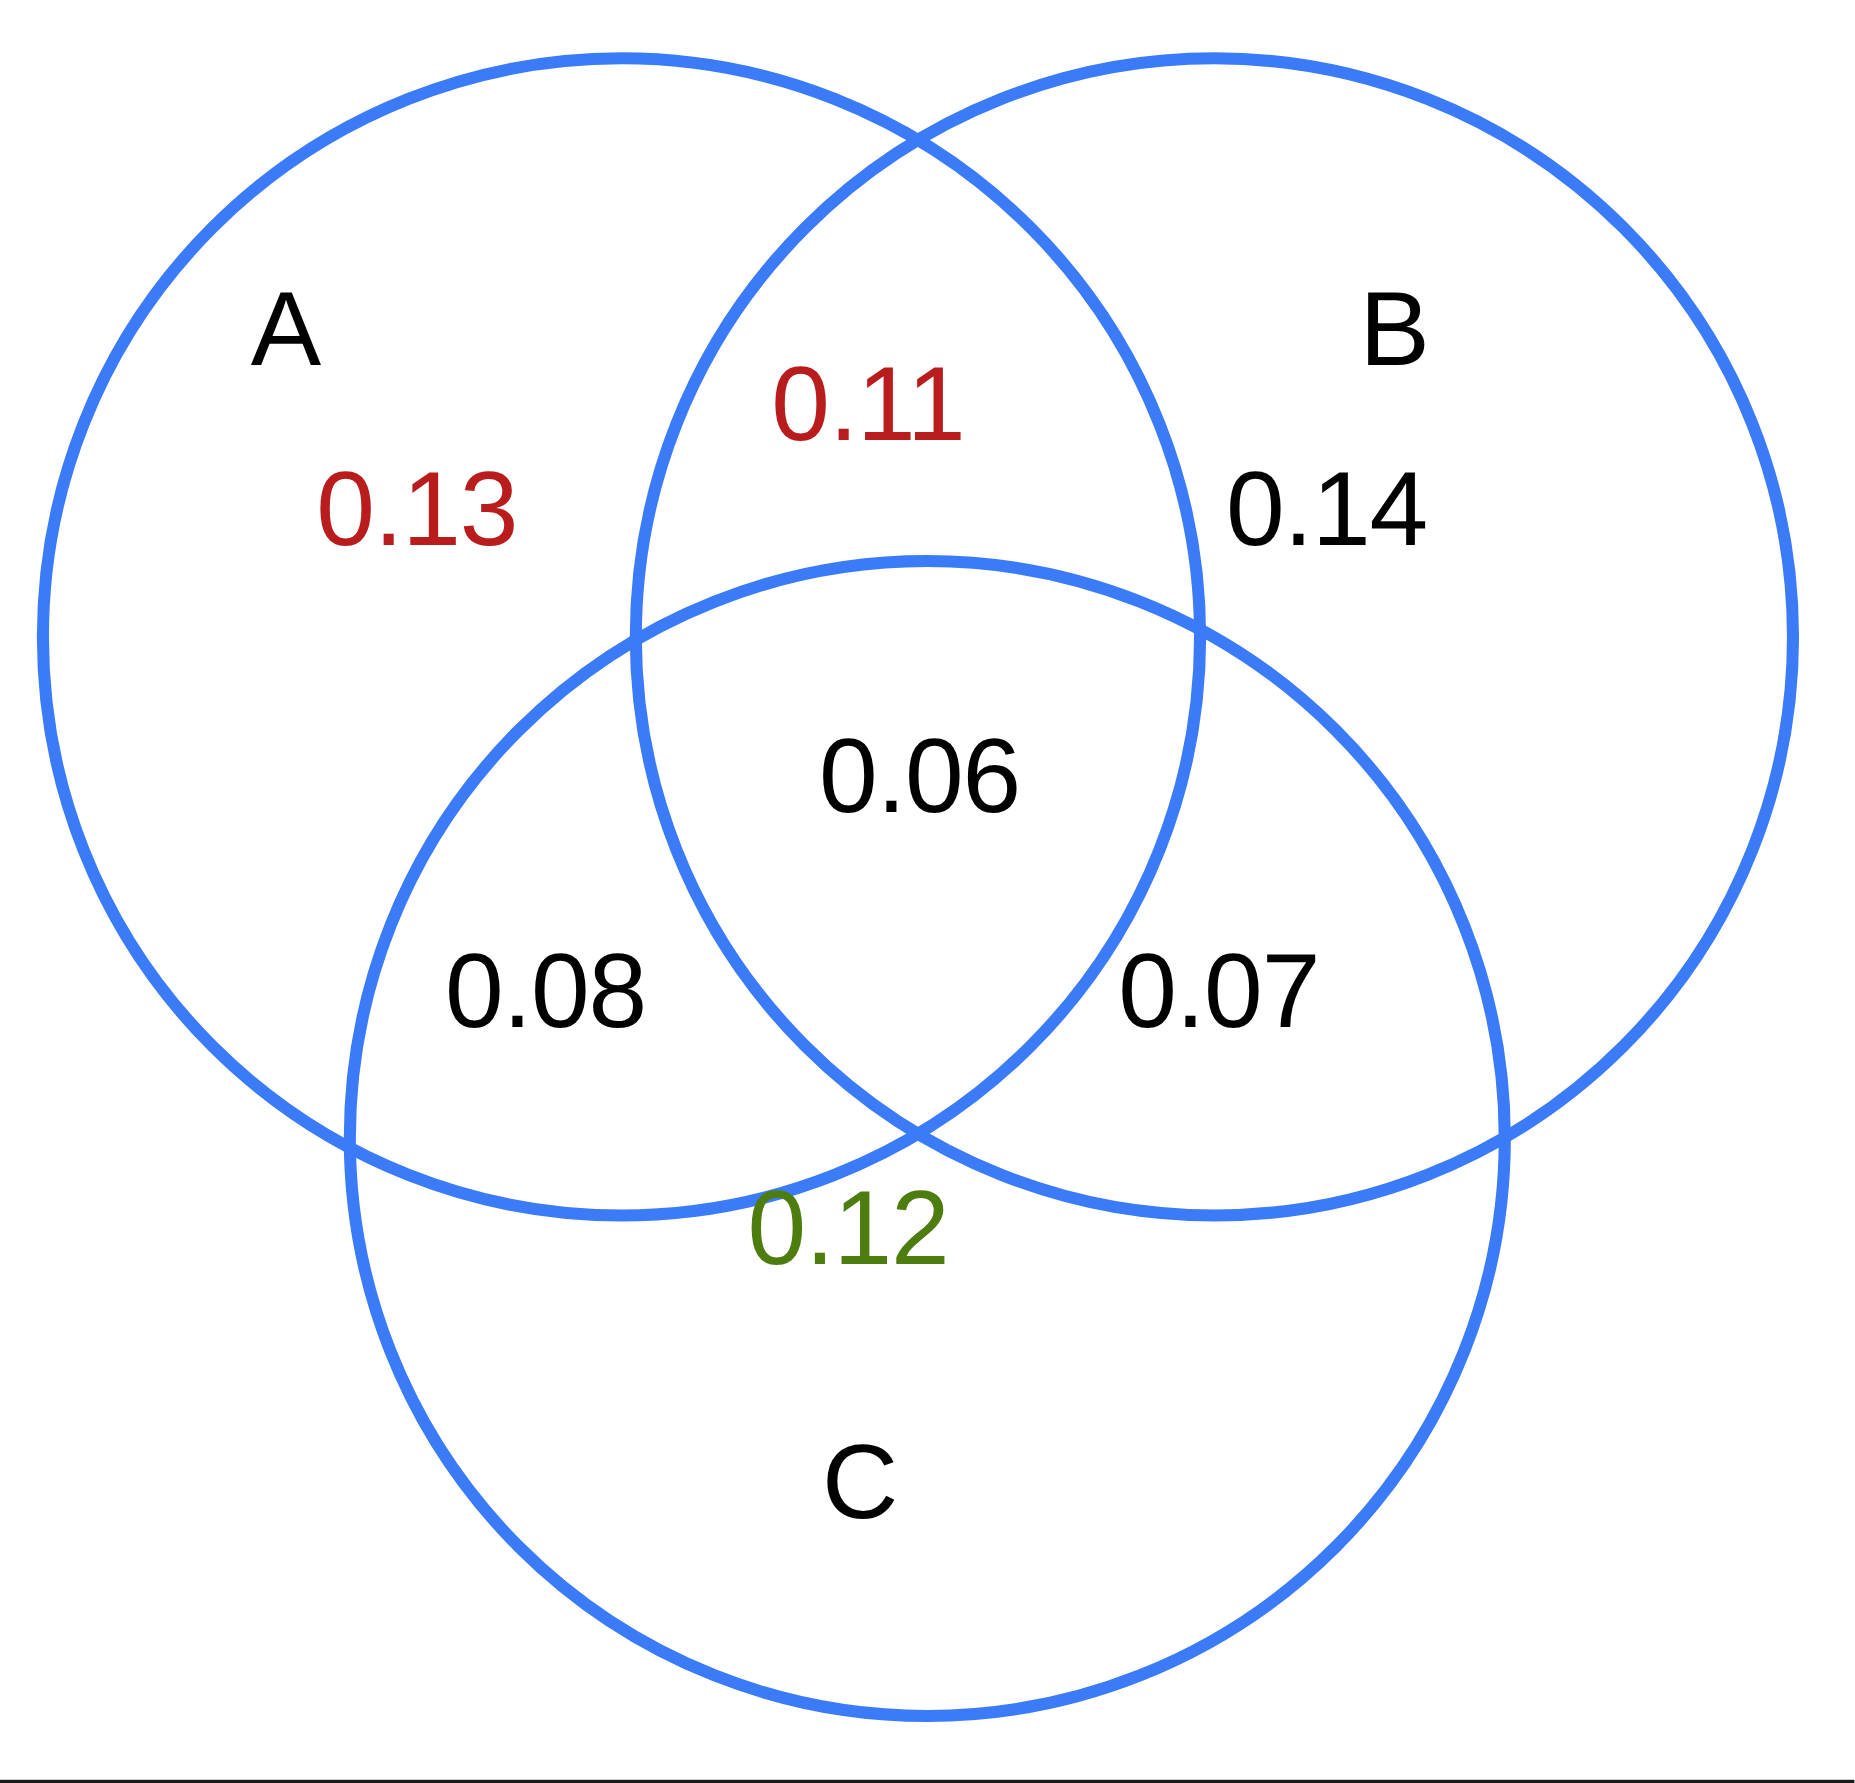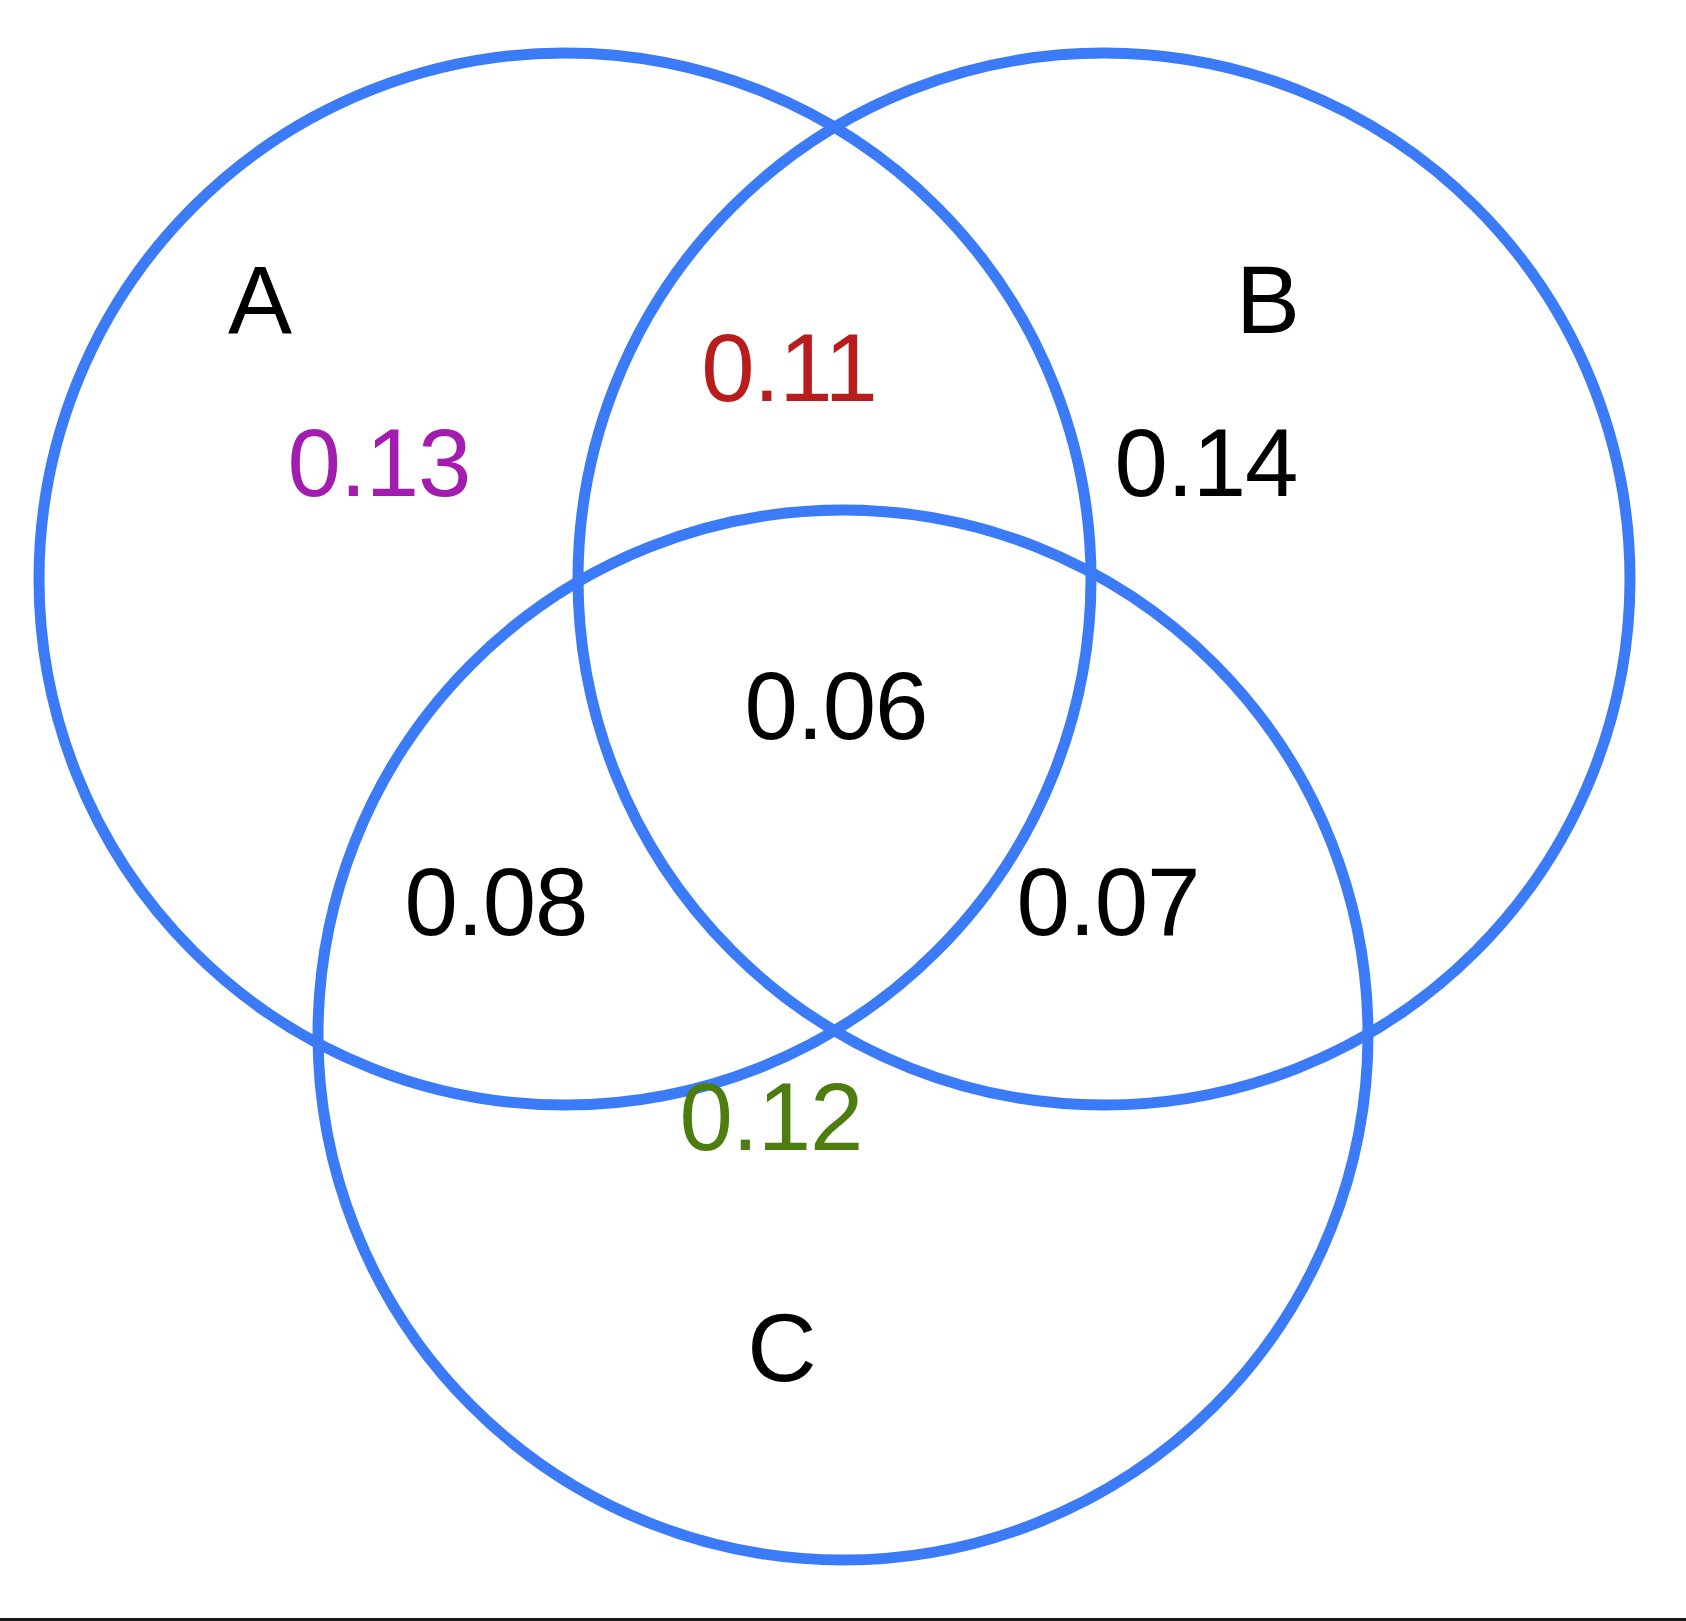--- a/index.html
+++ b/index.html
@@ -51,21 +51,21 @@
   <svg id="venn-svg" viewBox="0 0 1686 1621" xmlns="http://www.w3.org/2000/svg">
     <circle cx="565" cy="579" r="526" fill="none" stroke="#3B7BF7" stroke-width="11"></circle>
     <circle cx="1104" cy="579" r="526" fill="none" stroke="#3B7BF7" stroke-width="11"></circle>
     <circle cx="843" cy="1035" r="525" fill="none" stroke="#3B7BF7" stroke-width="11"></circle>
   </svg>
 
   <div class="venn-label" style="left: 260px; top: 300px; color: rgb(0, 0, 0);">A</div>
   <div class="venn-label" style="left: 1268px; top: 300px; color: rgb(0, 0, 0);">B</div>
   <div class="venn-label" style="left: 782px; top: 1348px; color: rgb(0, 0, 0);">C</div>
 
-  <div class="venn-value" style="left: 379px; top: 463px; color: #a21caf;">0.13</div>
+  <div class="venn-value" style="left: 379px; top: 463px; color: #b91c1c;">0.13</div>
   <div class="venn-value" style="left: 1206px; top: 463px; color: rgb(0, 0, 0);">0.14</div>
   <div class="venn-value" style="left: 789px; top: 368px; color: #b91c1c;">0.11</div>
   <div class="venn-value" style="left: 836px; top: 706px; color: rgb(0, 0, 0);">0.06</div>
   <div class="venn-value" style="left: 496px; top: 902px; color: rgb(0, 0, 0);">0.08</div>
   <div class="venn-value" style="left: 1080px; top: 902px; color: rgb(0, 0, 0); margin-left: 28px;">0.07</div>
   <div class="venn-value" style="left: 771px; top: 1117px; color: #4d7c0f;">0.12</div>
 
 </div>
 
 </body></html>

